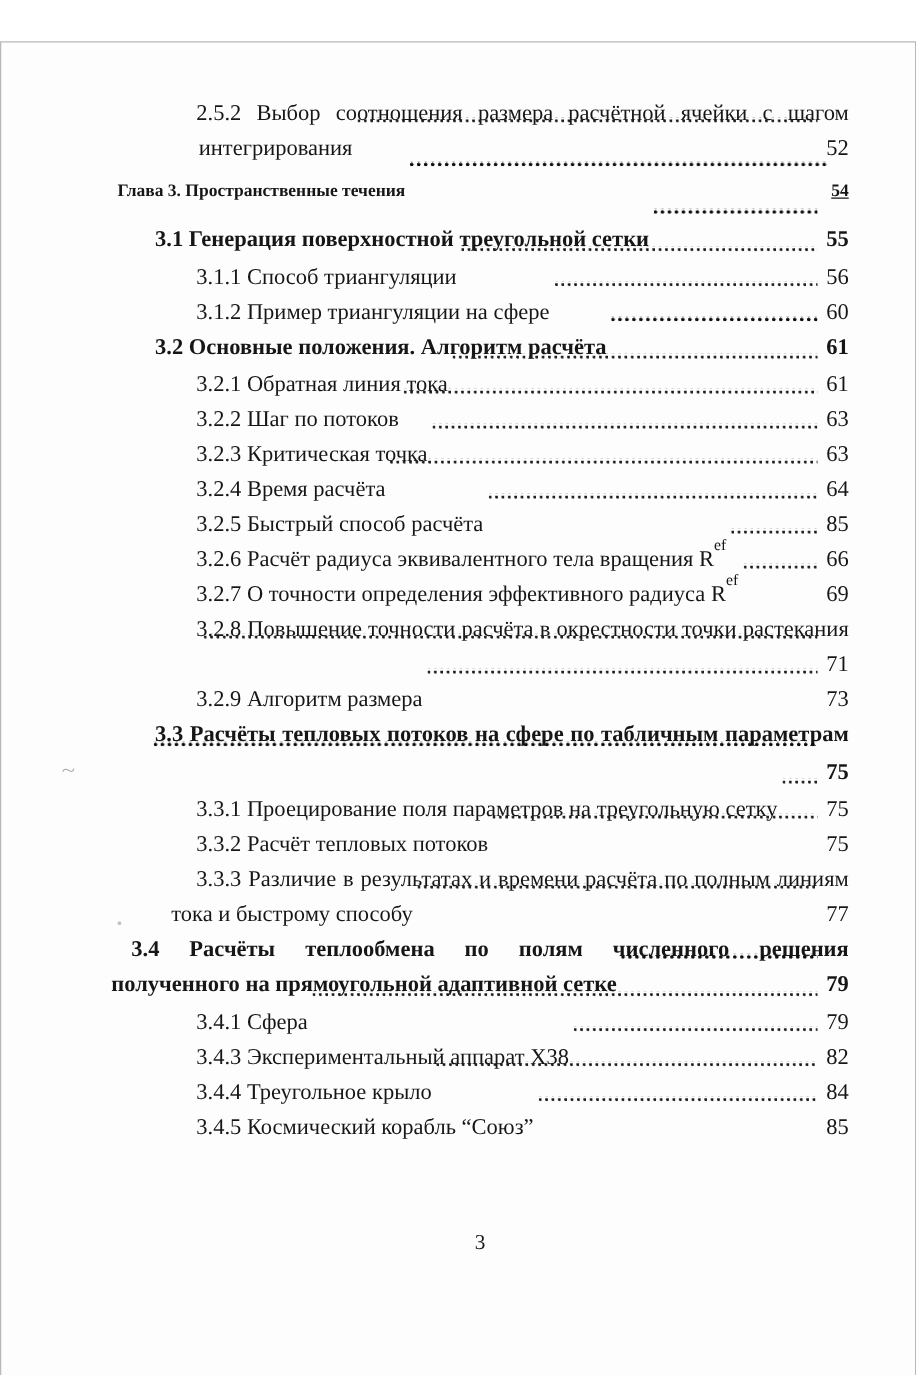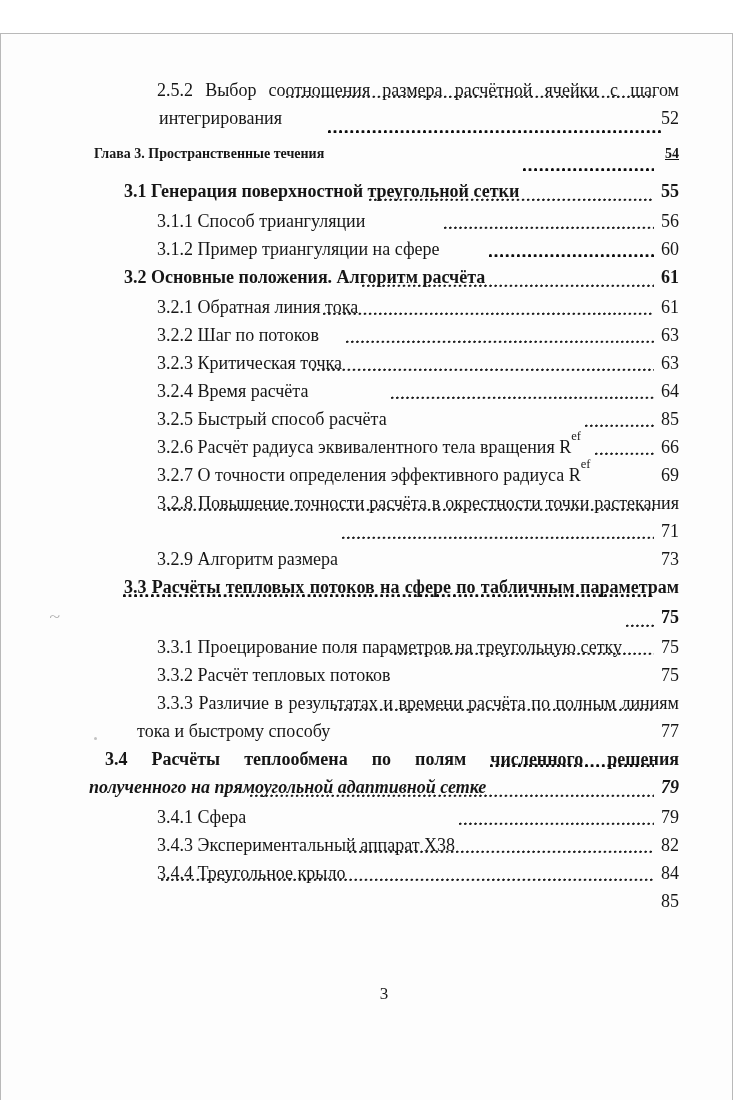--- a/index.html
+++ b/index.html
@@ -31,21 +31,21 @@
   }
   
   .v-chapter{margin:7px 0 8px 5px;font-size:14px;line-height:30px;}
   .v-chapter .pg{padding-left:1px;text-decoration:underline;}
   .v-section{margin-left:35px;margin-bottom:2px;}
   .v-sub{margin-left:68px;}
   .v-subcont{margin-left:70px;}
   .v-sec33dots{margin-left:30px;margin-bottom:2px;}
   .v-toka{margin-left:48px;}
   .v-sec34{margin-left:16px;}
-  .v-sec34cont{margin-left:0;margin-bottom:2px;font-style:italic;}
+  .v-sec34cont{margin-left:0;margin-bottom:2px;}
   .page-num{
     position:absolute;left:88px;top:950px;width:590px;text-align:center;
     font-size:17px;color:#1a1a1a;
   }
   .artifact-tilde{
     position:absolute;left:50px;top:576px;color:#a9a9a9;font-size:14px;
     transform:scaleX(1.4);
   }
   .artifact-dot{
     position:absolute;left:93px;top:703px;width:3px;height:3px;
@@ -78,20 +78,20 @@
       <div class="row v-sec33dots leader"><span class="txt"></span><span class="dots"></span><span class="pg">75</span></div>
       <div class="row v-sub leader"><span class="txt">3.3.1 Проецирование поля параметров на треугольную сетку</span><span class="dots"></span><span class="pg">75</span></div>
       <div class="row v-sub leader"><span class="txt">3.3.2 Расчёт тепловых потоков</span><span class="dots"></span><span class="pg">75</span></div>
       <div class="row v-sub justify"><span class="txt">3.3.3 Различие в результатах и времени расчёта по полным линиям</span></div>
       <div class="row v-toka leader"><span class="txt">тока и быстрому способу</span><span class="dots"></span><span class="pg">77</span></div>
       <div class="row v-sec34 justify"><span class="txt">3.4 Расчёты теплообмена по полям численного решения</span></div>
       <div class="row v-sec34cont leader"><span class="txt">полученного на прямоугольной адаптивной сетке</span><span class="dots"></span><span class="pg">79</span></div>
       <div class="row v-sub leader"><span class="txt">3.4.1 Сфера</span><span class="dots"></span><span class="pg">79</span></div>
       <div class="row v-sub leader"><span class="txt">3.4.3 Экспериментальный аппарат X38</span><span class="dots"></span><span class="pg">82</span></div>
       <div class="row v-sub leader"><span class="txt">3.4.4 Треугольное крыло</span><span class="dots"></span><span class="pg">84</span></div>
-      <div class="row v-sub leader"><span class="dots"></span><span class="pg">85</span></div>
+      <div class="row v-sub leader"><span class="txt">3.4.5 Космический корабль “Союз”</span><span class="dots"></span><span class="pg">85</span></div>
     </div>
 
   <div class="page-num">3</div>
 
   <span class="artifact-tilde">~</span>
   <span class="artifact-dot"></span>
 </div>
 
 </body></html>

